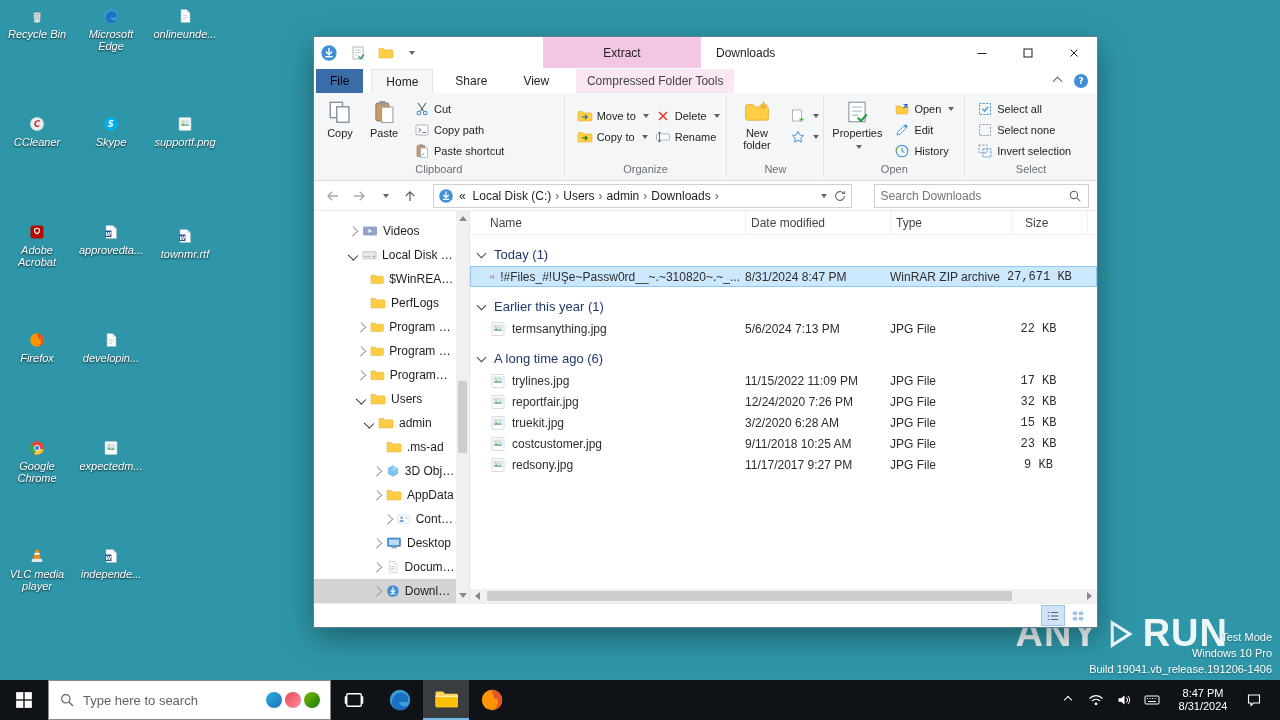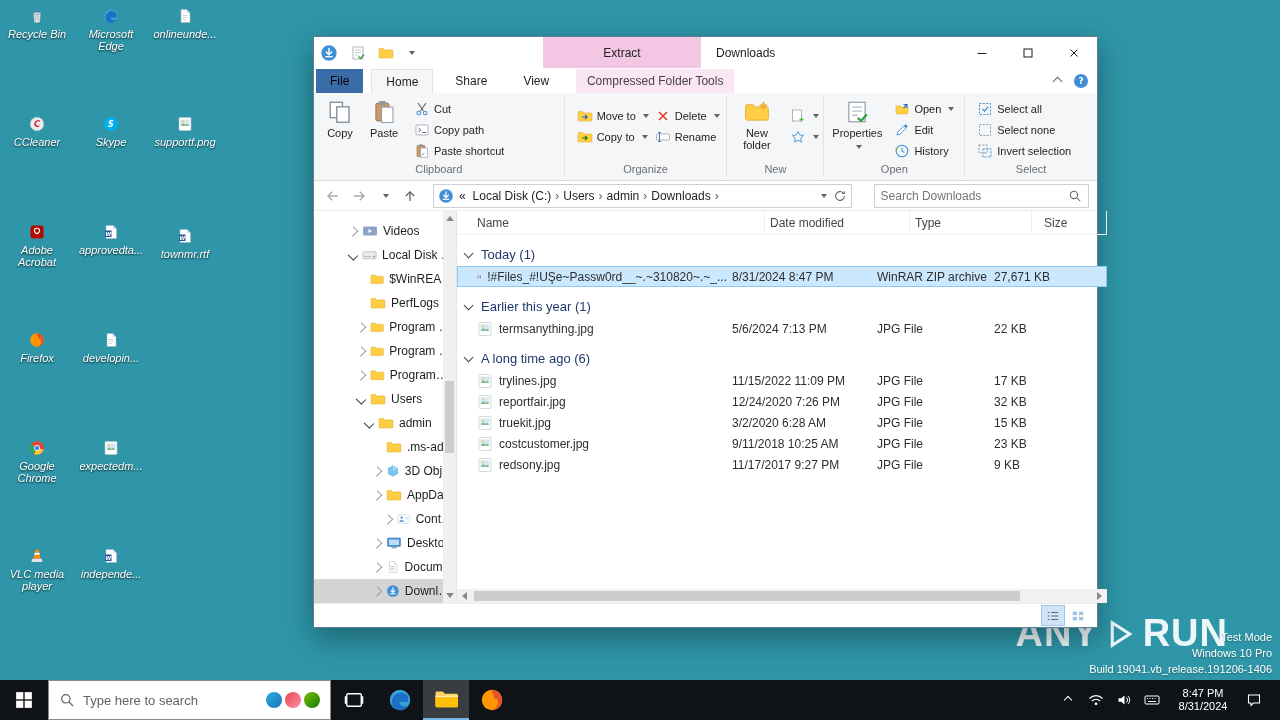--- a/index.html
+++ b/index.html
@@ -78,34 +78,34 @@
   .nav-label{overflow:hidden;text-overflow:ellipsis;font-size:12px;}
   .vscroll{position:absolute;right:0;top:0;width:13px;height:392px;background:#f0f0f0;}
   .sarrow{position:absolute;left:3px;width:0;height:0;border-left:4px solid transparent;border-right:4px solid transparent;}
   .sarrow.up{top:5px;border-bottom:5px solid #8a8a8a;}
   .sarrow.down{bottom:5px;border-top:5px solid #8a8a8a;}
   .sthumb{position:absolute;left:2px;top:170px;width:9px;height:72px;background:#cdcdcd;}
 
   .filearea{flex:1;border-left:1px solid #e5e5e5;display:flex;flex-direction:column;}
   .fheader{height:24px;display:flex;align-items:center;color:#454545;border-bottom:1px solid #f2f2f2;}
   .hcell{height:100%;display:flex;align-items:center;border-right:1px solid #f0f0f0;font-size:12px;}
-  .hcell.c-name{width:308px;padding-left:20px;}
+  .hcell.c-name{width:276px;padding-left:20px;}
   .hcell.c-date{width:145px;padding-left:5px;}
   .hcell.c-type{width:122px;padding-left:5px;}
   .hcell.c-size{width:75px;padding-left:12px;}
   #file-rows{flex:1;overflow:hidden;}
   .fgroup{height:24px;margin-top:7px;display:flex;align-items:center;color:var(--group-blue,#20386b);font-size:13px;}
   .gchev{width:7px;height:7px;border-right:1.5px solid #444;border-bottom:1.5px solid #444;transform:rotate(45deg);margin:0 9px 2px 8px;}
   .frow{height:21px;display:flex;align-items:center;font-size:12px;color:#2e2e2e;}
   .frow.sel{background:var(--selection,#cce8ff);outline:1px solid #90c8f0;outline-offset:-1px;}
   .fc{white-space:nowrap;overflow:hidden;}
   .fc.name{width:270px;padding-left:20px;display:flex;align-items:center;gap:6px;}
   .fc.date{width:145px;padding-left:5px;}
   .fc.type{width:122px;padding-left:5px;}
-  .fc.size{width:75px;text-align:left;padding-right:12px;}
+  .fc.size{width:75px;text-align:center;padding-right:12px;font-family:Liberation Mono, monospace;}
   .hscroll{height:14px;background:#f1f1f1;display:flex;align-items:center;}
   .harrow{width:0;height:0;margin:0 5px;}
   .harrow.left{border-top:4px solid transparent;border-bottom:4px solid transparent;border-right:5px solid #8a8a8a;}
   .harrow.right{border-top:4px solid transparent;border-bottom:4px solid transparent;border-left:5px solid #8a8a8a;}
   .htrack{flex:1;height:100%;position:relative;}
   .hthumb{position:absolute;left:2px;top:2px;height:10px;width:88%;background:#cdcdcd;}
 
   .statusbar{height:24px;border-top:1px solid #ededed;display:flex;align-items:center;justify-content:flex-end;padding-right:8px;gap:3px;background:#fff;}
   .vbtn{width:22px;height:19px;display:inline-flex;align-items:center;justify-content:center;}
   .vbtn.active{background:#cfe4f7;outline:1px solid #9fc6e8;}

